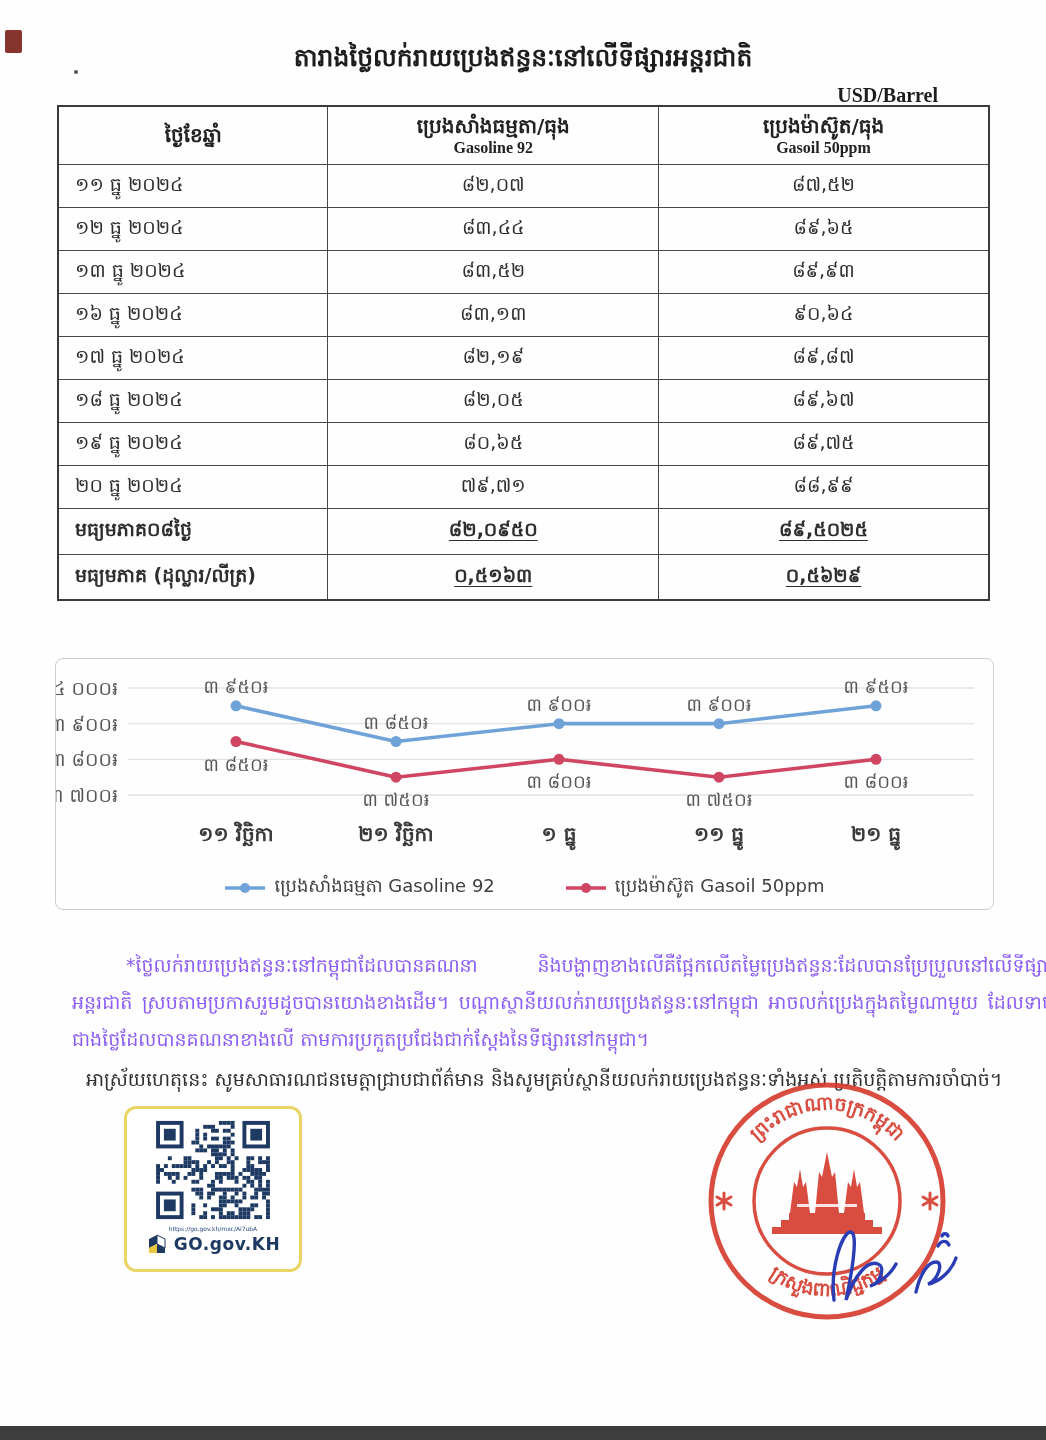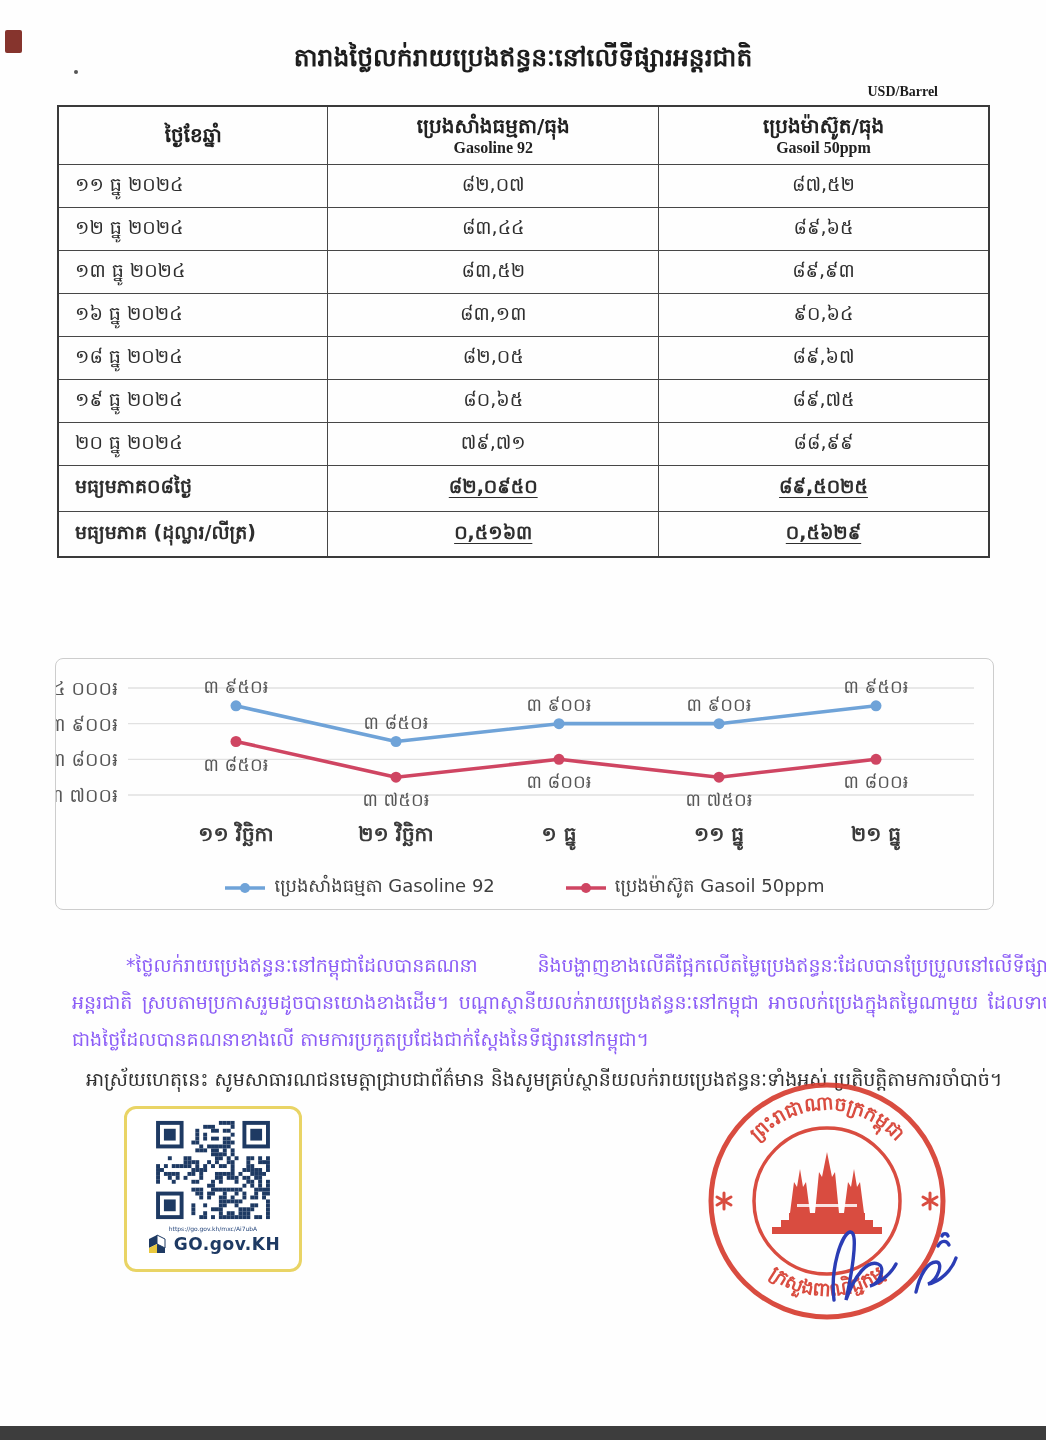--- a/index.html
+++ b/index.html
@@ -6,21 +6,21 @@
   .page{position:relative;width:1046px;height:1440px;background:#fefefe;overflow:hidden;
         font-family:"DejaVu Sans","Liberation Sans",sans-serif;color:#2b2b2b;}
 
   
   .corner-mark{position:absolute;left:5px;top:30px;width:17px;height:23px;background:#7c231b;opacity:.92;border-radius:2px;}
   .dot-artifact{position:absolute;left:74px;top:70px;width:4px;height:4px;background:#555;border-radius:50%;}
   .bottom-bar{position:absolute;left:0;bottom:0;width:1046px;height:14px;background:#3d3d3d;}
 
   .doc-title{position:absolute;left:0;top:42px;width:1046px;text-align:center;font-size:25px;
              font-weight:bold;color:#1d1d1d;white-space:nowrap;overflow:hidden;}
-  .unit-label{position:absolute;left:0;top:84px;width:938px;text-align:right;font-size:14px;font-weight:bold;
+  .unit-label{position:absolute;left:0;top:84px;width:938px;text-align:right;font-size:20px;font-weight:bold;
               font-family:"Liberation Serif","DejaVu Serif",serif;color:#1d1d1d;}
 
   
   table.price{position:absolute;left:57px;top:105px;width:933px;border-collapse:collapse;
               border:2px solid #3a3a3a;table-layout:fixed;}
   table.price th,table.price td{border:1.5px solid #474747;}
   table.price col.c1{width:29%;} table.price col.c2{width:35.5%;} table.price col.c3{width:35.5%;}
   th .kh{font-size:20px;font-weight:bold;color:#222;line-height:1.3;}
   th .en{font-size:16px;font-weight:bold;font-family:"Liberation Serif","DejaVu Serif",serif;color:#222;}
   thead tr{height:58px;}
@@ -100,20 +100,25 @@
         </tr>
         <tr>
           <td class="date">១៣ ធ្នូ ២០២៤</td>
           <td class="val">៨៣,៥២</td>
           <td class="val">៨៩,៩៣</td>
         </tr>
         <tr>
           <td class="date">១៦ ធ្នូ ២០២៤</td>
           <td class="val">៨៣,១៣</td>
           <td class="val">៩០,៦៤</td>
+        </tr>
+        <tr>
+          <td class="date">១៧ ធ្នូ ២០២៤</td>
+          <td class="val">៨២,១៩</td>
+          <td class="val">៨៩,៨៧</td>
         </tr>
         <tr>
           <td class="date">១៨ ធ្នូ ២០២៤</td>
           <td class="val">៨២,០៥</td>
           <td class="val">៨៩,៦៧</td>
         </tr>
         <tr>
           <td class="date">១៩ ធ្នូ ២០២៤</td>
           <td class="val">៨០,៦៥</td>
           <td class="val">៨៩,៧៥</td>

